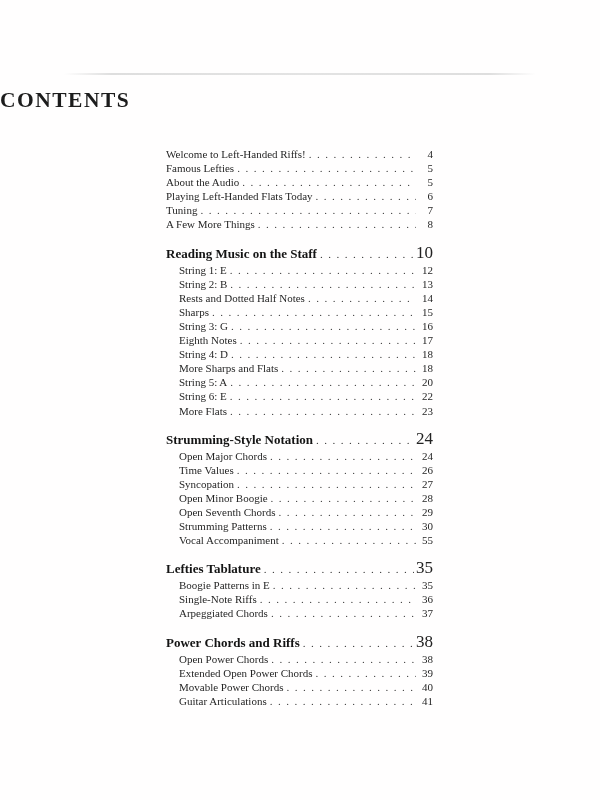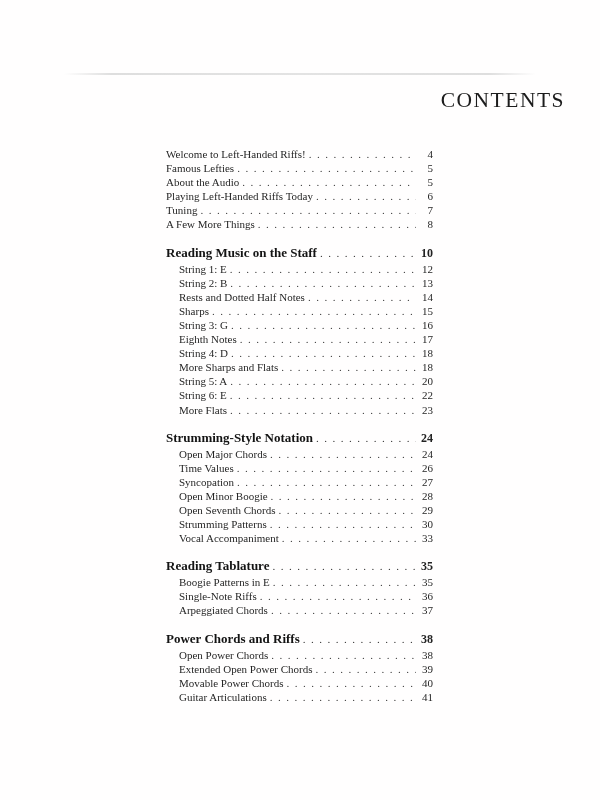--- a/index.html
+++ b/index.html
@@ -15,23 +15,23 @@
     background: #fffefe;
   }
   .top-rule {
     position: absolute;
     top: 73px; left: 64px; width: 472px; height: 2px;
     background: linear-gradient(90deg, rgba(220,220,220,0) 0%, #dedede 10%, #e3e3e3 50%, #dedede 90%, rgba(220,220,220,0) 100%);
   }
   .title {
     position: absolute;
     top: 74px; left: 0; width: 565px;
-    text-align: right;
+    text-align: left;
     font-size: 21.5px;
-    font-weight: normal;
+    font-weight: bold;
     letter-spacing: 1.5px;
     color: #1c1c1c;
   }
   .toc {
     position: absolute;
     left: 166px; top: 147px; width: 267px;
   }
   .toc-section { margin: 0; }
   .toc-section + .toc-section { margin-top: 12px; }
   .toc-row {
@@ -63,21 +63,21 @@
     letter-spacing: 5.5px;
     font-size: 11px;
   }
   .header-row .leader { color: #333; }
   .pagenum {
     flex: 0 0 auto;
     min-width: 15px;
     text-align: right;
     white-space: nowrap;
   }
-  .header-row .pagenum { font-weight: bold; font-size: 12px; color: #222; }
+  .header-row .pagenum { font-weight: normal; font-size: 17px; color: #222; }
 </style>
 </head>
 <body>
 
 <div class="page">
   <div class="top-rule"></div>
   <h1 class="title">CONTENTS</h1>
   <div class="toc">
       <section class="toc-section">
         <div class="toc-row">
@@ -89,21 +89,21 @@
           <span class="toc-label">Famous Lefties</span>
           <span class="leader"></span>
           <span class="pagenum">5</span>
         </div>
         <div class="toc-row">
           <span class="toc-label">About the Audio</span>
           <span class="leader"></span>
           <span class="pagenum">5</span>
         </div>
         <div class="toc-row">
-          <span class="toc-label">Playing Left-Handed Riffs Today</span>
+          <span class="toc-label">Playing Left-Handed Flats Today</span>
           <span class="leader"></span>
           <span class="pagenum">6</span>
         </div>
         <div class="toc-row">
           <span class="toc-label">Tuning</span>
           <span class="leader"></span>
           <span class="pagenum">7</span>
         </div>
         <div class="toc-row">
           <span class="toc-label">A Few More Things</span>
@@ -205,26 +205,26 @@
           <span class="pagenum">29</span>
         </div>
         <div class="toc-row indented">
           <span class="toc-label">Strumming Patterns</span>
           <span class="leader"></span>
           <span class="pagenum">30</span>
         </div>
         <div class="toc-row indented">
           <span class="toc-label">Vocal Accompaniment</span>
           <span class="leader"></span>
-          <span class="pagenum">33</span>
-        </div>
-      </section>
-      <section class="toc-section">
-        <div class="toc-row header-row">
-          <span class="toc-label">Reading Tablature</span>
+          <span class="pagenum">55</span>
+        </div>
+      </section>
+      <section class="toc-section">
+        <div class="toc-row header-row">
+          <span class="toc-label">Lefties Tablature</span>
           <span class="leader"></span>
           <span class="pagenum">35</span>
         </div>
         <div class="toc-row indented">
           <span class="toc-label">Boogie Patterns in E</span>
           <span class="leader"></span>
           <span class="pagenum">35</span>
         </div>
         <div class="toc-row indented">
           <span class="toc-label">Single-Note Riffs</span>

